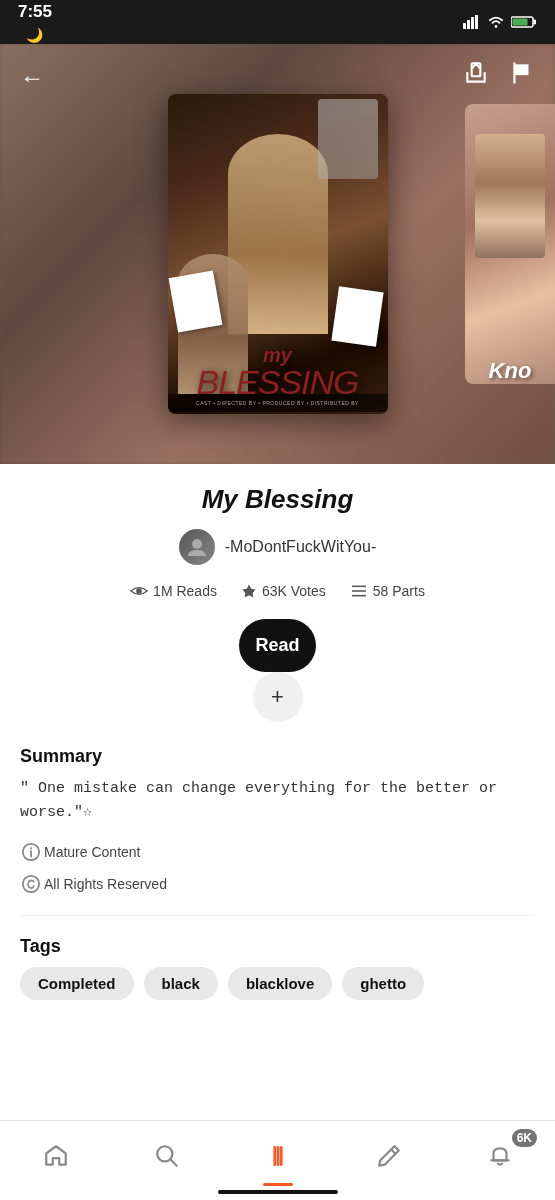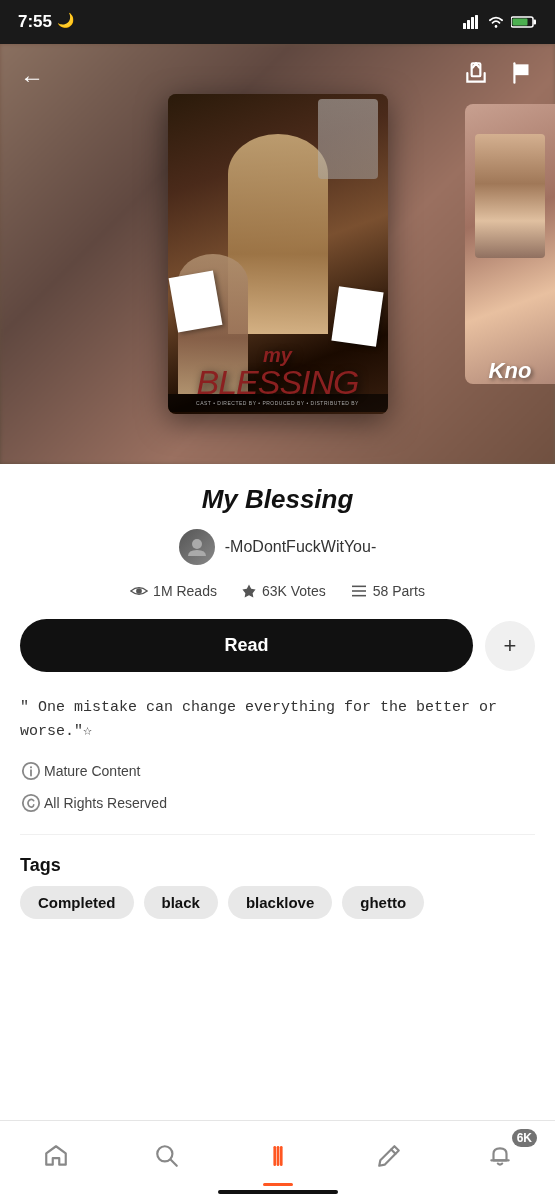--- a/index.html
+++ b/index.html
@@ -204,23 +204,24 @@
     }
 
     .stat-item {
       display: flex;
       align-items: center;
       gap: 5px;
     }
 
     .actions-row {
       display: flex;
-      gap: 12px;
+      gap: 0;
       margin-bottom: 24px;
       align-items: center;
+      flex-direction: column;
     }
 
     .read-btn {
       flex: 1;
       background: #111;
       color: #fff;
       border: none;
       border-radius: 30px;
       padding: 16px;
       font-size: 18px;
@@ -366,21 +367,21 @@
     }
 
     .content-spacer {
       height: 90px;
     }
   </style>
 </head>
 <body>
 
 <div class="status-bar">
-  <div style="display:flex;gap:5px;">
+  <div style="display:flex;align-items:center;gap:5px;flex-direction:column;">
     <span class="status-time">7:55</span>
     <span style="color:#fff;font-size:14px;">🌙</span>
   </div>
   <div class="status-icons">
 
     <svg width="18" height="14" viewBox="0 0 18 14">
       <rect x="0" y="8" width="3" height="6" fill="white" rx="0.5"></rect>
       <rect x="4" y="5" width="3" height="9" fill="white" rx="0.5"></rect>
       <rect x="8" y="2" width="3" height="12" fill="white" rx="0.5"></rect>
       <rect x="12" y="0" width="3" height="14" fill="white" rx="0.5"></rect>
@@ -486,20 +487,21 @@
       <span>58 Parts</span>
     </div>
   </div>
 
   <div class="actions-row">
     <button class="read-btn">Read</button>
     <button class="add-btn">+</button>
   </div>
 
   <div>
+    <h2 class="section-title">Summary</h2>
     <p class="summary-text">" One mistake can change everything for the better or worse."☆</p>
   </div>
 
   <div class="info-row">
     <div class="info-icon">
       <svg width="20" height="20" viewBox="0 0 22 22">
         <circle cx="11" cy="11" r="9" stroke="#888" stroke-width="2" fill="none"></circle>
         <line x1="11" y1="10" x2="11" y2="16" stroke="#888" stroke-width="2" stroke-linecap="round"></line>
         <circle cx="11" cy="7" r="1.2" fill="#888"></circle>
       </svg>

